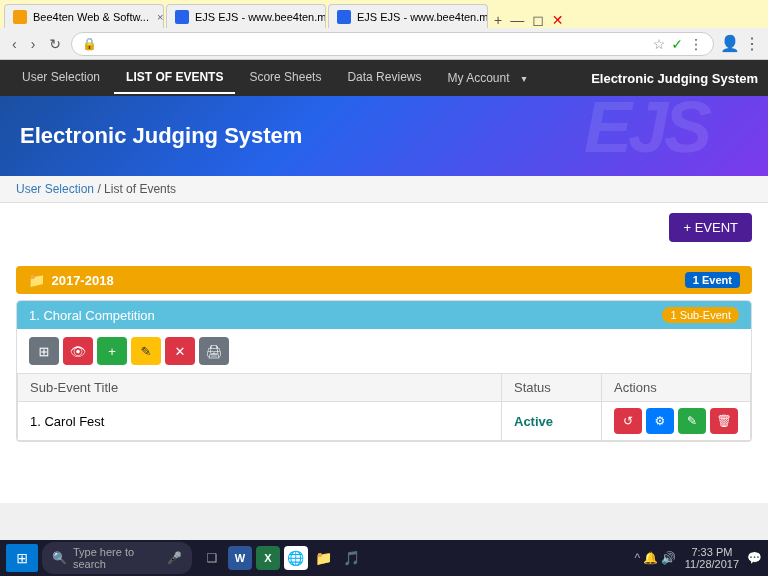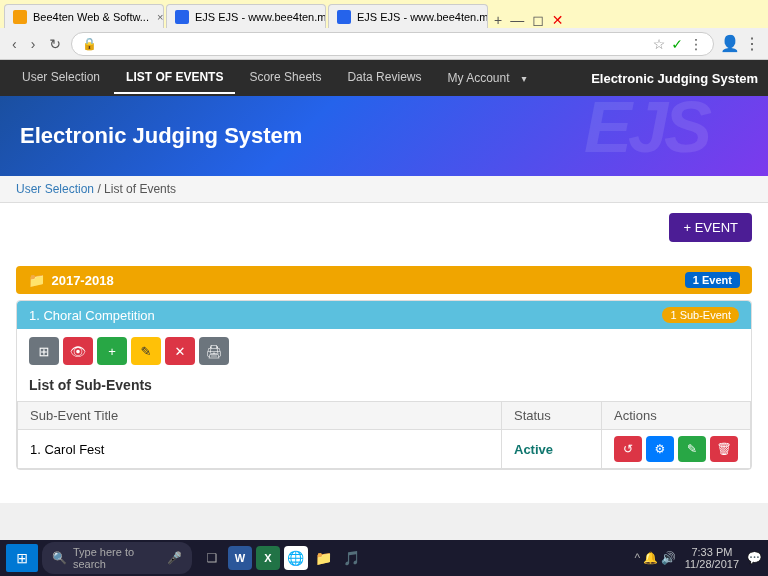--- a/index.html
+++ b/index.html
@@ -359,21 +359,20 @@
 
       <div class="action-btns">
         <button class="icon-btn btn-gray" title="Grid">⊞</button>
         <button class="icon-btn" title="View" style="background:#dc3545;">👁</button>
         <button class="icon-btn btn-green" title="Add">+</button>
         <button class="icon-btn btn-yellow" title="Edit">✎</button>
         <button class="icon-btn btn-danger" title="Delete">✕</button>
         <button class="icon-btn btn-print" title="Print">🖨</button>
       </div>
 
-      <div class="sub-events-label">List of Sub-Events</div>
 
       <table class="sub-events-table">
         <thead>
           <tr>
             <th>Sub-Event Title</th>
             <th style="width:100px;">Status</th>
             <th style="width:140px;">Actions</th>
           </tr>
         </thead>
         <tbody>

